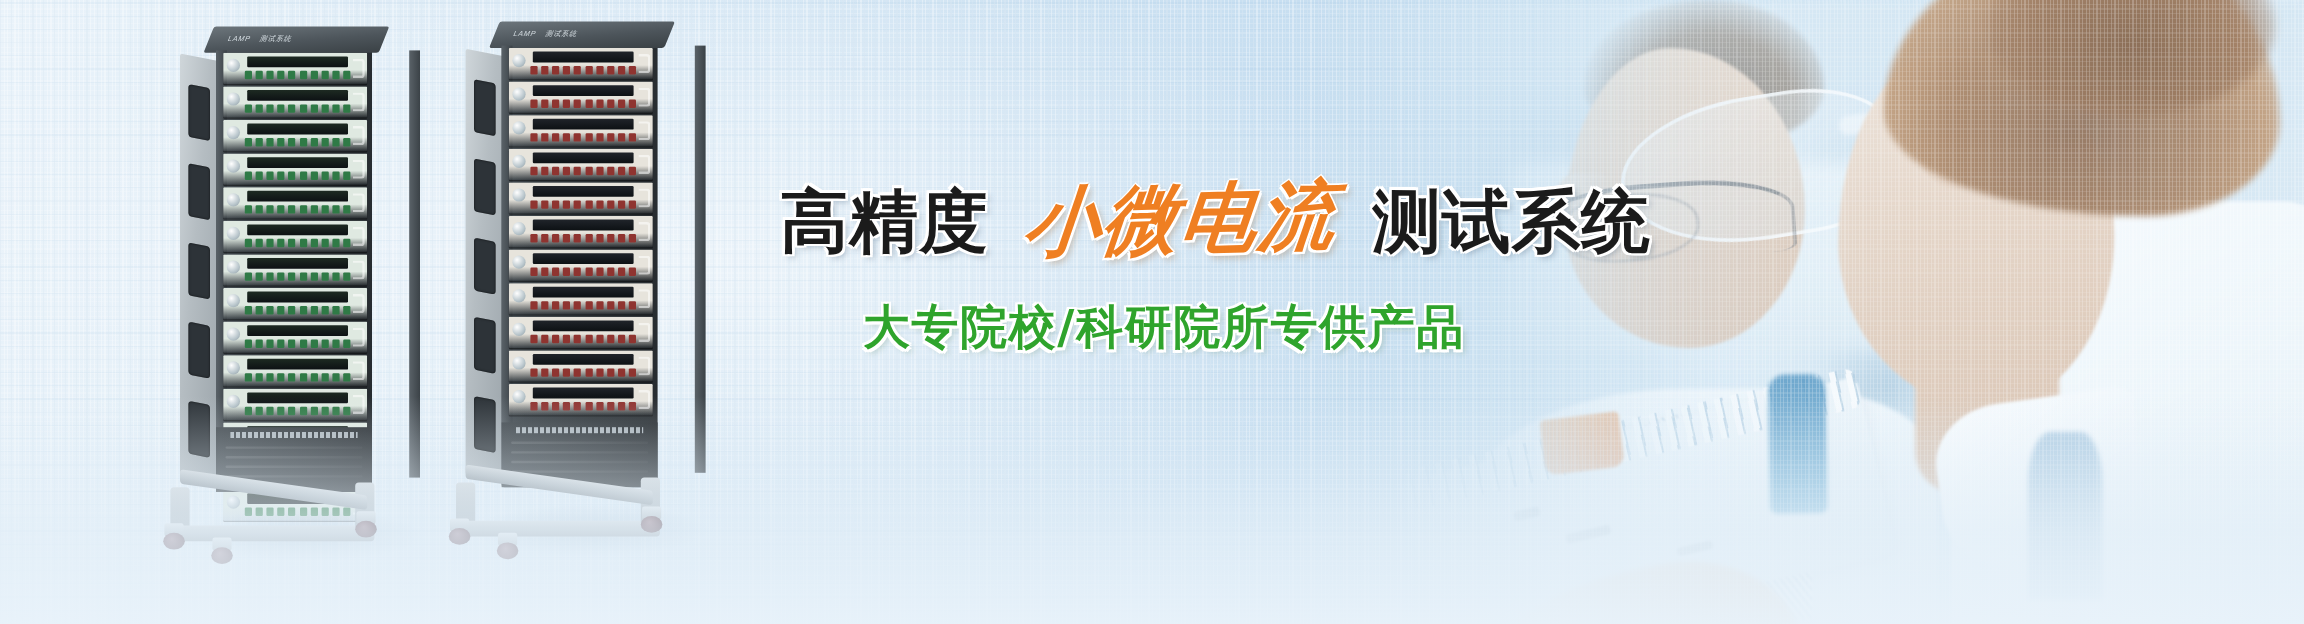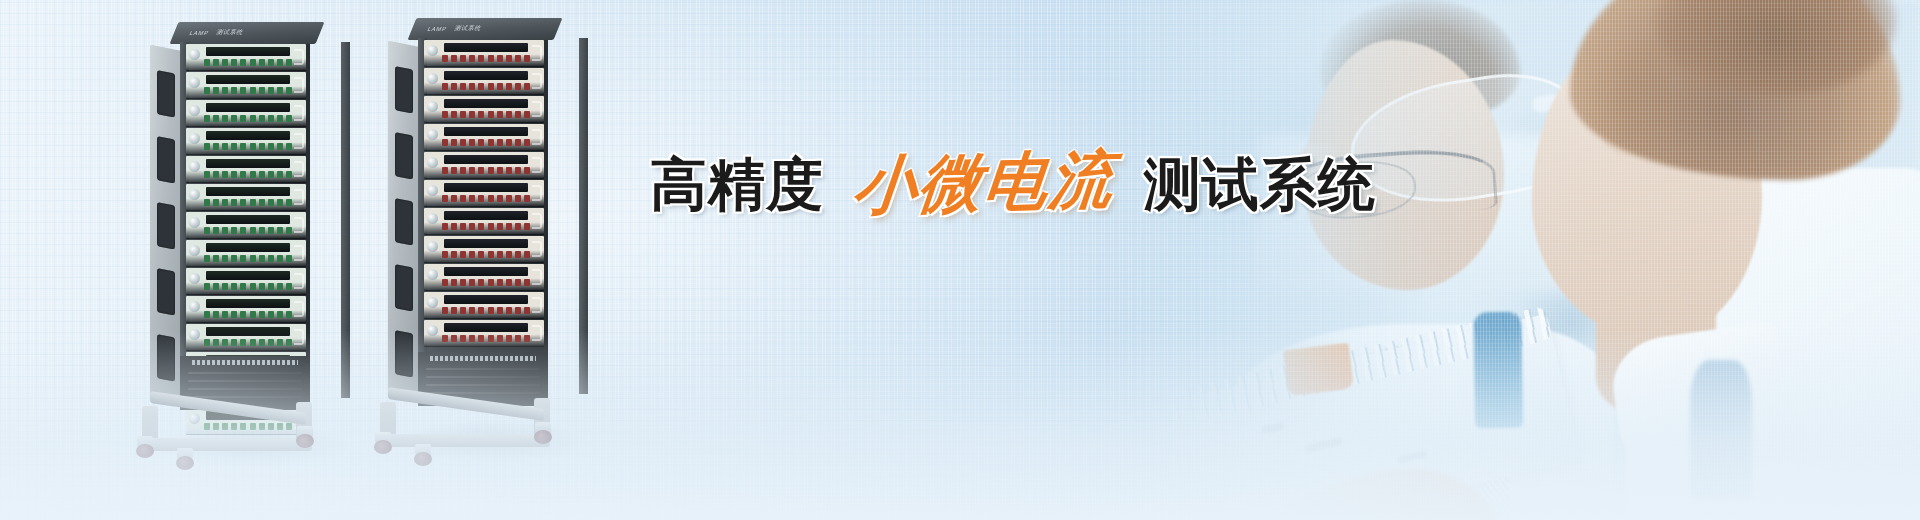--- a/index.html
+++ b/index.html
@@ -831,15 +831,16 @@
   </div>
 
   <div class="bg-bottomfade"></div>
 
   <div class="copy">
     <div class="headline">
       <span class="blk">高精度</span>
       <span class="org">小微电流</span>
       <span class="blk">测试系统</span>
     </div>
+    <div class="tagline">大专院校/科研院所专供产品</div>
   </div>
 
 </div>
 
 </body></html>

